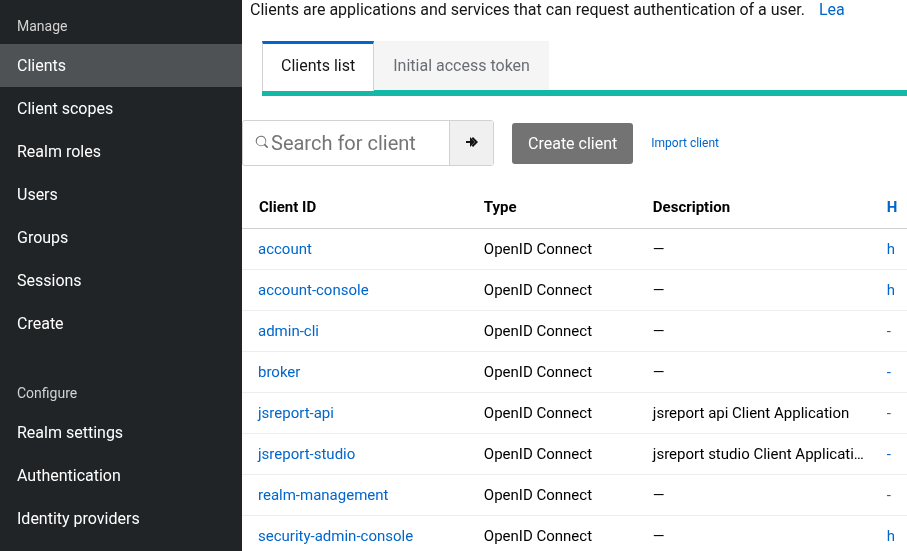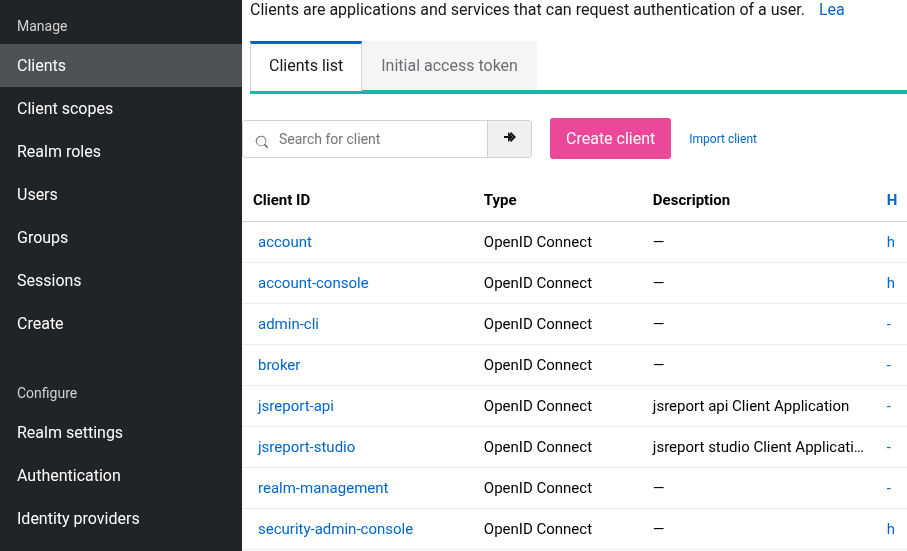--- a/index.html
+++ b/index.html
@@ -5,34 +5,34 @@
 *{box-sizing:border-box;margin:0;padding:0;font-family:-apple-system,BlinkMacSystemFont,"Segoe UI",Roboto,sans-serif}
 body{display:flex;width:907px;height:551px;overflow:hidden;background:#fff}
 .sidebar{width:242px;background:#212427;color:#fff;flex-shrink:0;padding-top:8px}
 .sidebar-section-header{font-size:14px;color:#d2d2d2;padding:10px 17px;font-weight:400}
 .sidebar-item{font-size:16px;padding:12px 17px;cursor:pointer;color:#fff}
 .sidebar-item.active{background:#4f5255}
 .sidebar-section-gap{height:30px}
 .main{flex:1;padding:0;overflow:hidden;background:#fff}
 .desc-row{padding:0 0 0 8px;font-size:16px;color:#151515;display:flex;align-items:center;gap:14px;white-space:nowrap}
 .learn{color:#0066cc}
-.tabs{display:flex;margin:22px 0 0 8px;border-bottom:4px solid #14b8a6}
+.tabs{display:flex;margin:22px 0 0 20px;border-bottom:6px solid #14b8a6}
 .tab{padding:14px 18px;font-size:16px;color:#151515;background:#f5f5f5;border:1px solid transparent;cursor:pointer}
 .tab.active{background:#fff;border:1px solid #d2d2d2;border-bottom:1px solid #fff;border-top:3px solid #0066cc;margin-bottom:-1px;padding-top:12px}
 .tab.inactive{color:#6a6e73}
 .toolbar{display:flex;gap:18px;padding:24px 0 0 0;align-items:center;margin-left:0}
 .search-wrap{display:flex;border:1px solid #d2d2d2;border-radius:3px;background:#fff;margin-left:0}
-.search-box{width:244px;border:none;font-size:14px;padding:10px 10px 10px 36px;outline:none;background:transparent}
+.search-box{width:206px;border:none;font-size:20px;padding:10px 10px 10px 28px;outline:none;background:transparent}
 .search-icon{position:absolute;margin:13px 0 0 12px;color:#6a6e73}
 .search-btn{width:44px;background:#f0f0f0;border:none;border-left:1px solid #d2d2d2;display:flex;align-items:center;justify-content:center;cursor:pointer}
-.primary-btn{background:#ec4899;color:#fff;border:none;font-size:16px;padding:11px 16px;border-radius:3px;cursor:pointer}
+.primary-btn{background:#737373;color:#fff;border:none;font-size:16px;padding:11px 16px;border-radius:3px;cursor:pointer}
 .link-btn{color:#0066cc;background:none;border:none;font-size:12px;cursor:pointer}
 .table{width:100%;border-collapse:collapse;margin-top:20px}
 .table th{font-size:15px;font-weight:700;text-align:left;padding:12px 8px;background:#fff;border-bottom:1px solid #d2d2d2}
-.table th:first-child{padding-left:11px}
+.table th:first-child{padding-left:17px}
 .table td{font-size:15px;padding:11px 8px;border-bottom:1px solid #ededed;white-space:nowrap;overflow:hidden;text-overflow:ellipsis;max-width:200px}
 .table td:first-child{padding-left:16px}
 .table .id-link{color:#0066cc;cursor:pointer}
 .col-id{width:220px}
 .col-type{width:159px}
 .col-desc{width:220px}
 .col-h{width:20px;color:#0066cc}
 </style>
 </head>
 <body>

